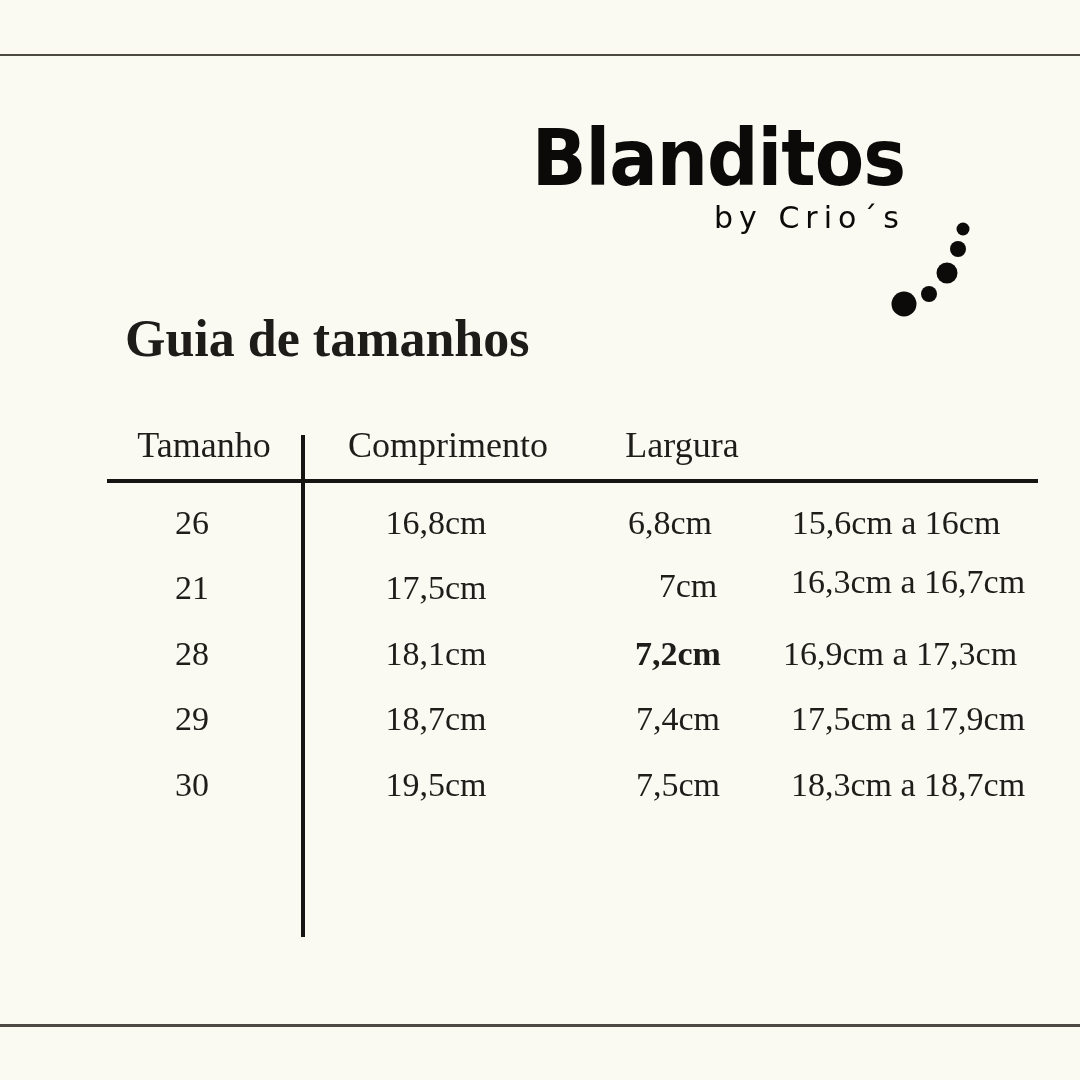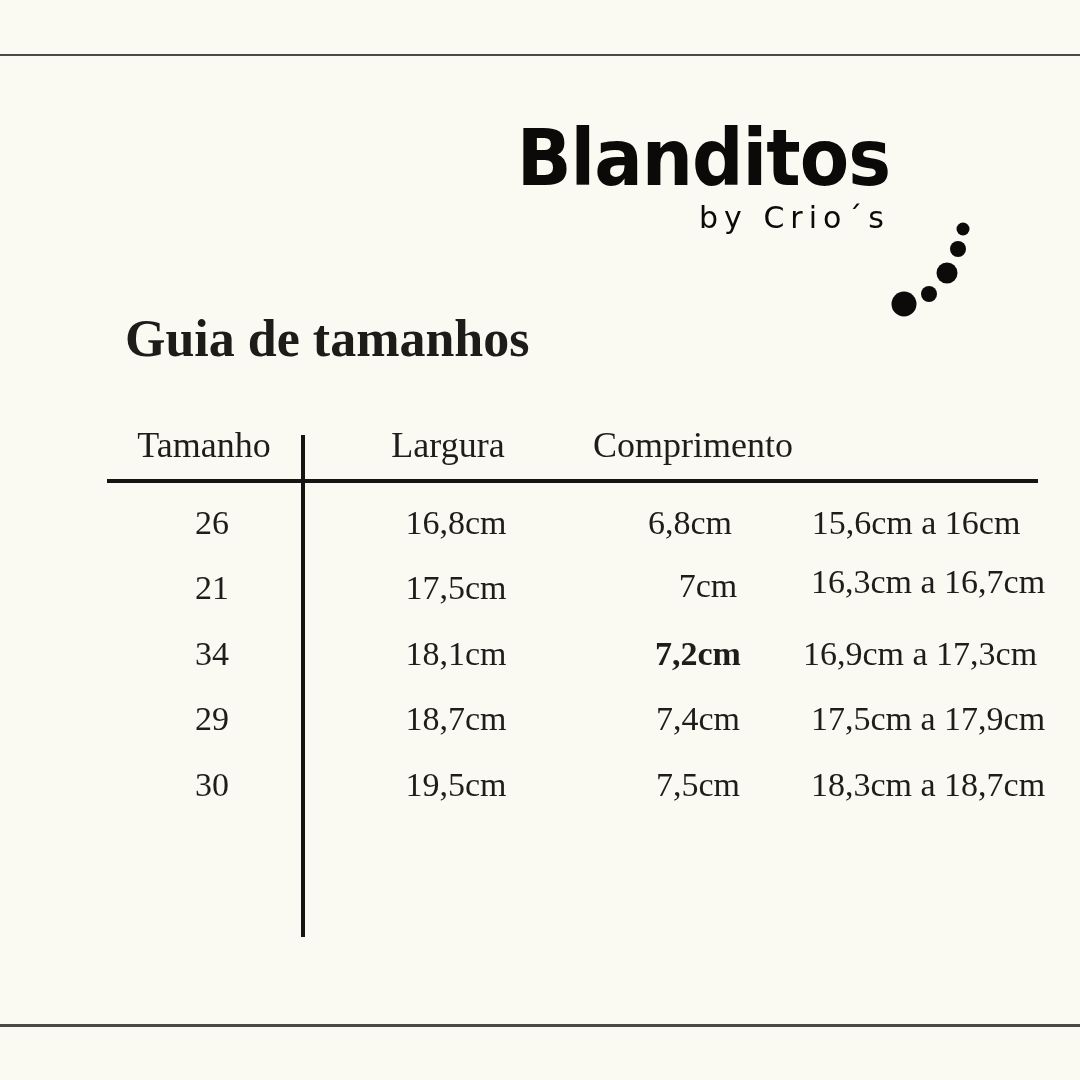--- a/index.html
+++ b/index.html
@@ -23,21 +23,21 @@
     height: 2px;
     background: #4c4944;
   }
   .frame-rule.top { top: 54px; }
   .frame-rule.bottom { top: 1024px; height: 3px; }
 
   
   .brand {
     position: absolute;
     top: 118px;
-    right: 190px;
+    right: 175px;
     text-align: right;
     color: #0b0a08;
     font-family: "DejaVu Sans", "Liberation Sans", sans-serif;
   }
   .brand-logo {
     font-size: 72px;
     font-weight: bold;
     letter-spacing: -1px;
     line-height: 1.05;
     transform: scaleY(1.08);
@@ -96,21 +96,21 @@
     position: absolute;
     left: 301px;
     top: 435px;
     width: 4px;
     height: 502px;
     background: #161513;
   }
 
   .table-body {
     position: absolute;
-    left: 113px;
+    left: 93px;
     top: 490px;
     width: 940px;
     display: grid;
     grid-template-columns: 198px 290px 178px 274px;
     grid-auto-rows: 65.5px;
     align-items: center;
     font-size: 34px;
     font-variant-numeric: oldstyle-nums;
   }
   .table-body .cell { text-align: center; white-space: nowrap; }
@@ -143,40 +143,40 @@
     <circle cx="958" cy="249" r="8" fill="#0c0b09"></circle>
     <circle cx="947" cy="273" r="10.5" fill="#0c0b09"></circle>
     <circle cx="929" cy="294" r="8" fill="#0c0b09"></circle>
     <circle cx="904" cy="304" r="12.5" fill="#0c0b09"></circle>
   </svg>
 
   <h1 class="page-title">Guia de tamanhos</h1>
 
   <div class="table-header">
     <div class="cell">Tamanho</div>
+    <div class="cell">Comprimento</div>
     <div class="cell">Largura</div>
-    <div class="cell">Comprimento</div>
   </div>
 
   <div class="table-rule-h"></div>
   <div class="table-rule-v"></div>
 
   <div class="table-body">
 
     <div class="cell">26</div>
     <div class="cell">16,8cm</div>
     <div class="cell">6,8cm</div>
     <div class="cell">15,6cm a 16cm</div>
 
     <div class="cell">21</div>
     <div class="cell">17,5cm</div>
     <div class="cell">7cm</div>
     <div class="cell">16,3cm a 16,7cm</div>
 
-    <div class="cell">34</div>
+    <div class="cell">28</div>
     <div class="cell">18,1cm</div>
     <div class="cell">7,2cm</div>
     <div class="cell">16,9cm a 17,3cm</div>
 
     <div class="cell">29</div>
     <div class="cell">18,7cm</div>
     <div class="cell">7,4cm</div>
     <div class="cell">17,5cm a 17,9cm</div>
 
     <div class="cell">30</div>

